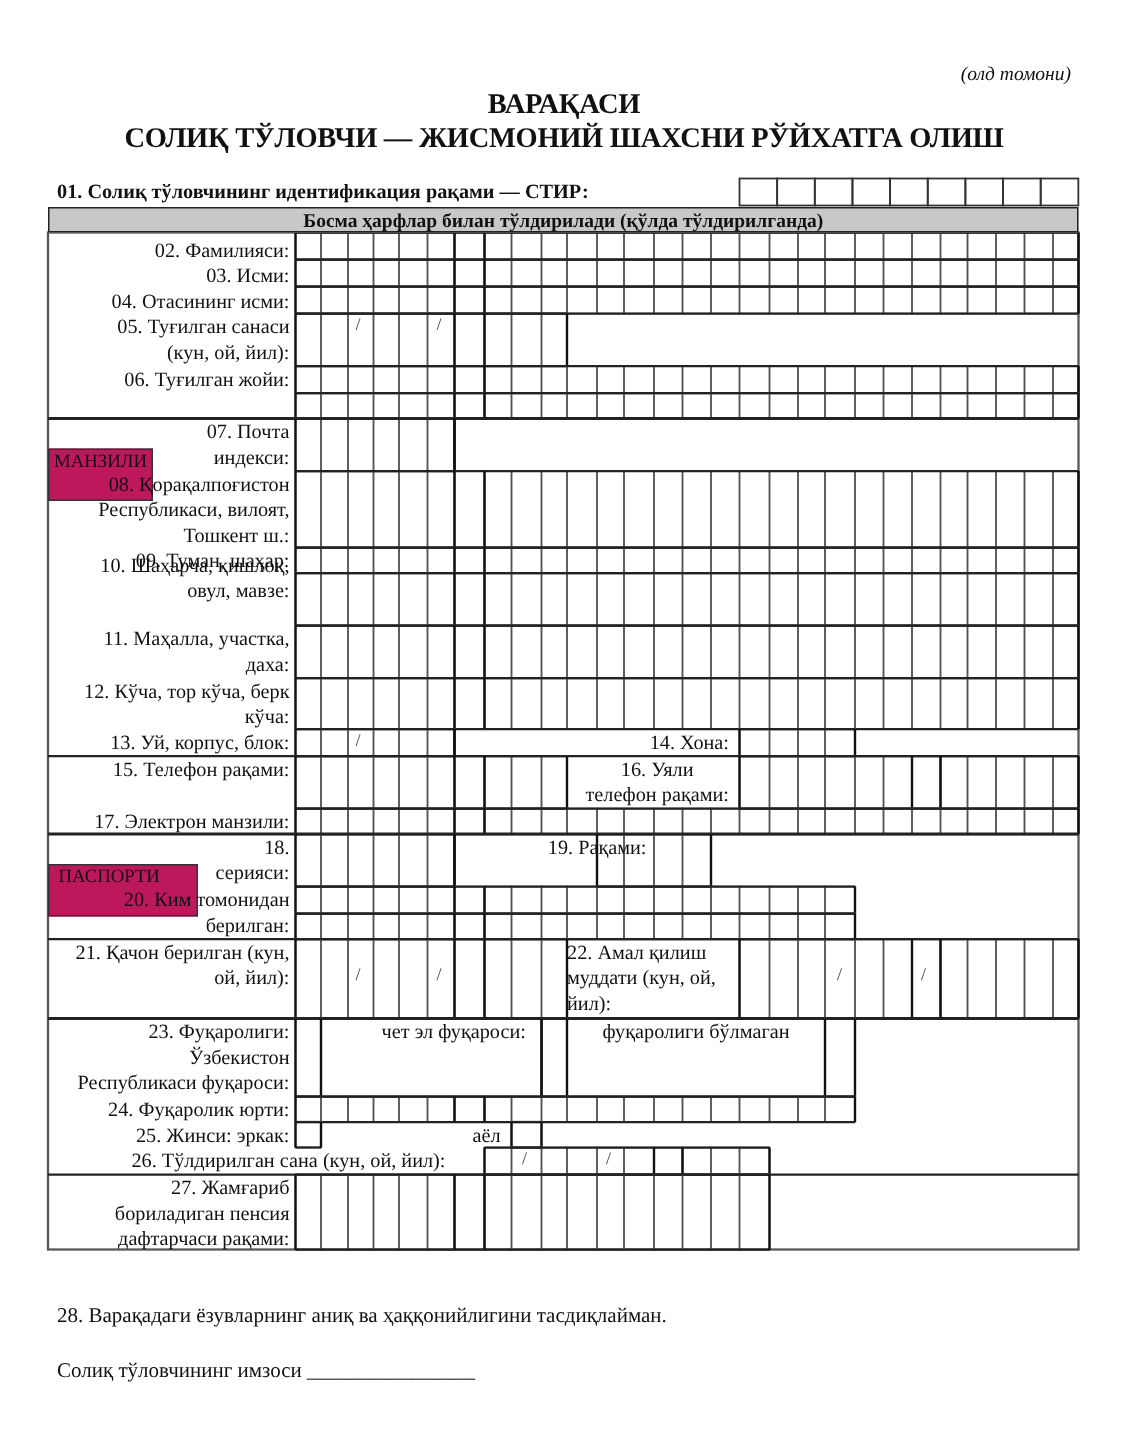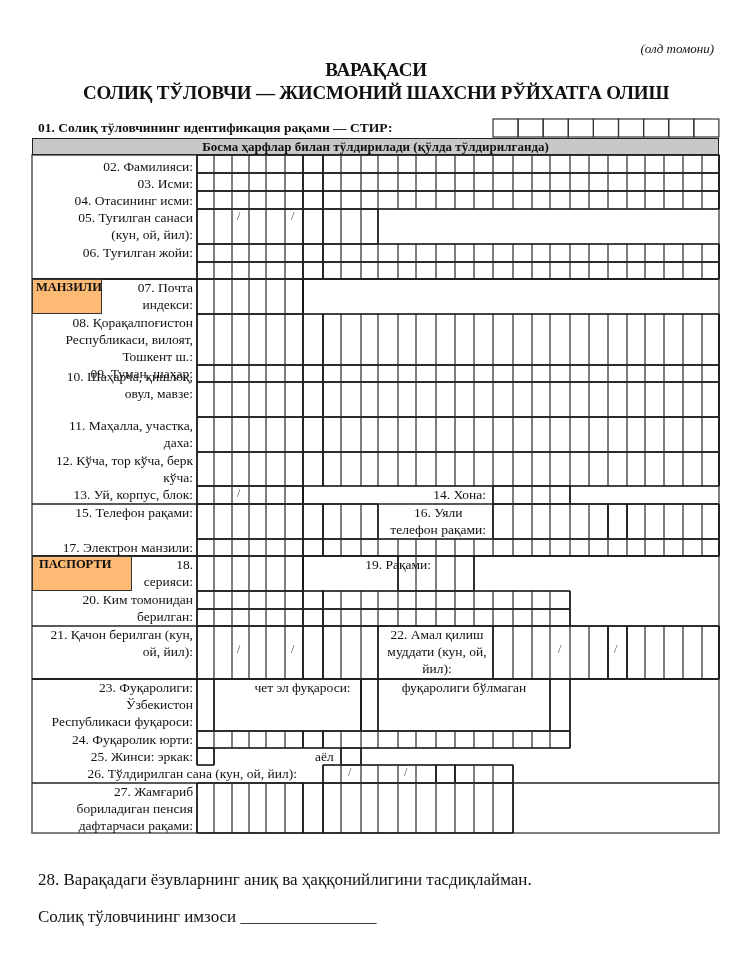--- a/index.html
+++ b/index.html
@@ -8,25 +8,25 @@
   .abs { position:absolute; }
   .side-note { right:38px; top:41px; font-style:italic; font-size:13px; }
   .title { left:40px; width:672px; top:58px; text-align:center; font-weight:bold;
            font-size:19px; line-height:23px; letter-spacing:-0.2px; }
   .stir-label { left:38px; top:120px; font-weight:bold; font-size:13.5px; }
   .band { left:32px; width:687px; top:138px; height:17px; background:#c8c8c8;
           border:1.5px solid #222; box-sizing:border-box; text-align:center;
           font-weight:bold; font-size:13px; line-height:15px; }
   .lbl { font-size:13.5px; line-height:17px; text-align:right; }
   .inl { font-size:13.5px; line-height:17px; }
-  .sec { background:#fdba74; border:1.5px solid #333; box-sizing:border-box;
-         font-weight:bold; font-size:12.5px; padding-left:3px; line-height:14px; }
+  .sec { background:#be185d; border:1.5px solid #333; box-sizing:border-box;
+         font-weight:normal; font-size:12.5px; padding-left:3px; line-height:14px;margin-top:20px; }
   .slash { font-size:12px; color:#444; }
   svg#grid { position:absolute; left:0; top:0; }
-  .foot { left:38px; font-size:17px; }
+  .foot { left:38px; font-size:14px; }
 </style>
 </head>
 <body>
 
 <svg id="grid" width="752" height="968">
     <rect x="493" y="119" width="25.1" height="18" fill="transparent" stroke="#333" stroke-width="1.2"></rect>
     <rect x="518.1" y="119" width="25.1" height="18" fill="transparent" stroke="#333" stroke-width="1.2"></rect>
     <rect x="543.2" y="119" width="25.1" height="18" fill="transparent" stroke="#333" stroke-width="1.2"></rect>
     <rect x="568.3" y="119" width="25.1" height="18" fill="transparent" stroke="#333" stroke-width="1.2"></rect>
     <rect x="593.4" y="119" width="25.1" height="18" fill="transparent" stroke="#333" stroke-width="1.2"></rect>
@@ -752,21 +752,21 @@
 </div>
 <div class="abs lbl" style="right:321px;top:556px">19. Рақами:</div>
 <div class="abs lbl" style="right:559px;top:591px">
   <div>20. Ким томонидан</div>
   <div>берилган:</div>
 </div>
 <div class="abs lbl" style="right:559px;top:626px">
   <div>21. Қачон берилган (кун,</div>
   <div>ой, йил):</div>
 </div>
-<div class="abs lbl" style="left:378px;width:118px;top:626px;text-align:center">
+<div class="abs lbl" style="left:378px;width:118px;top:626px;text-align:left">
   <div>22. Амал қилиш</div>
   <div>муддати (кун, ой,</div>
   <div>йил):</div>
 </div>
 
 <div class="abs lbl" style="right:559px;top:679px">
   <div>23. Фуқаролиги:</div>
   <div>Ўзбекистон</div>
   <div>Республикаси фуқароси:</div>
 </div>

